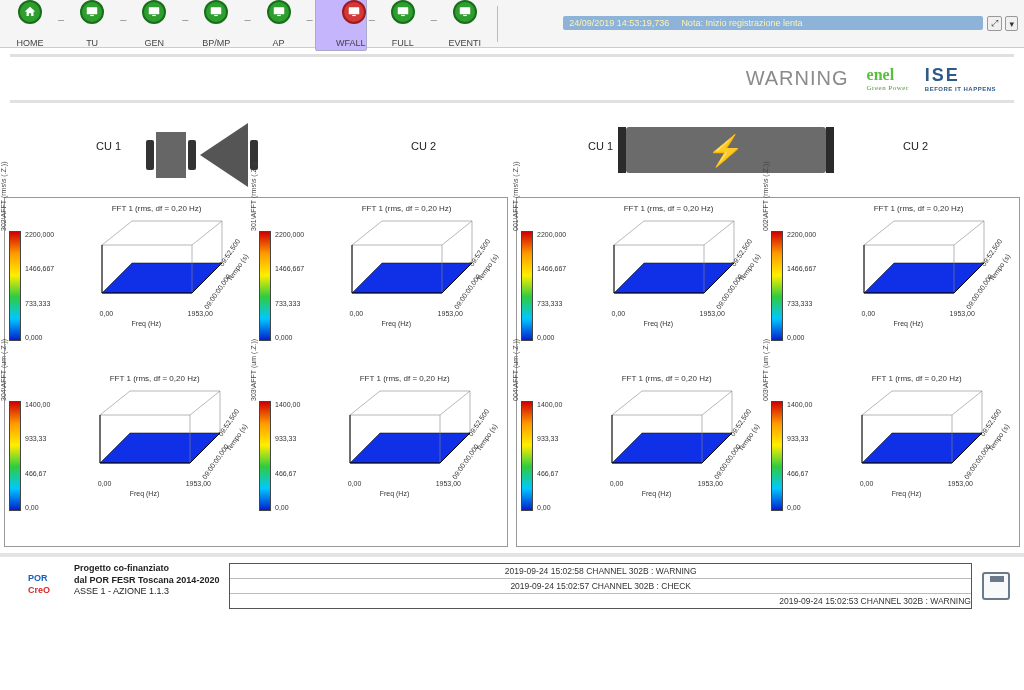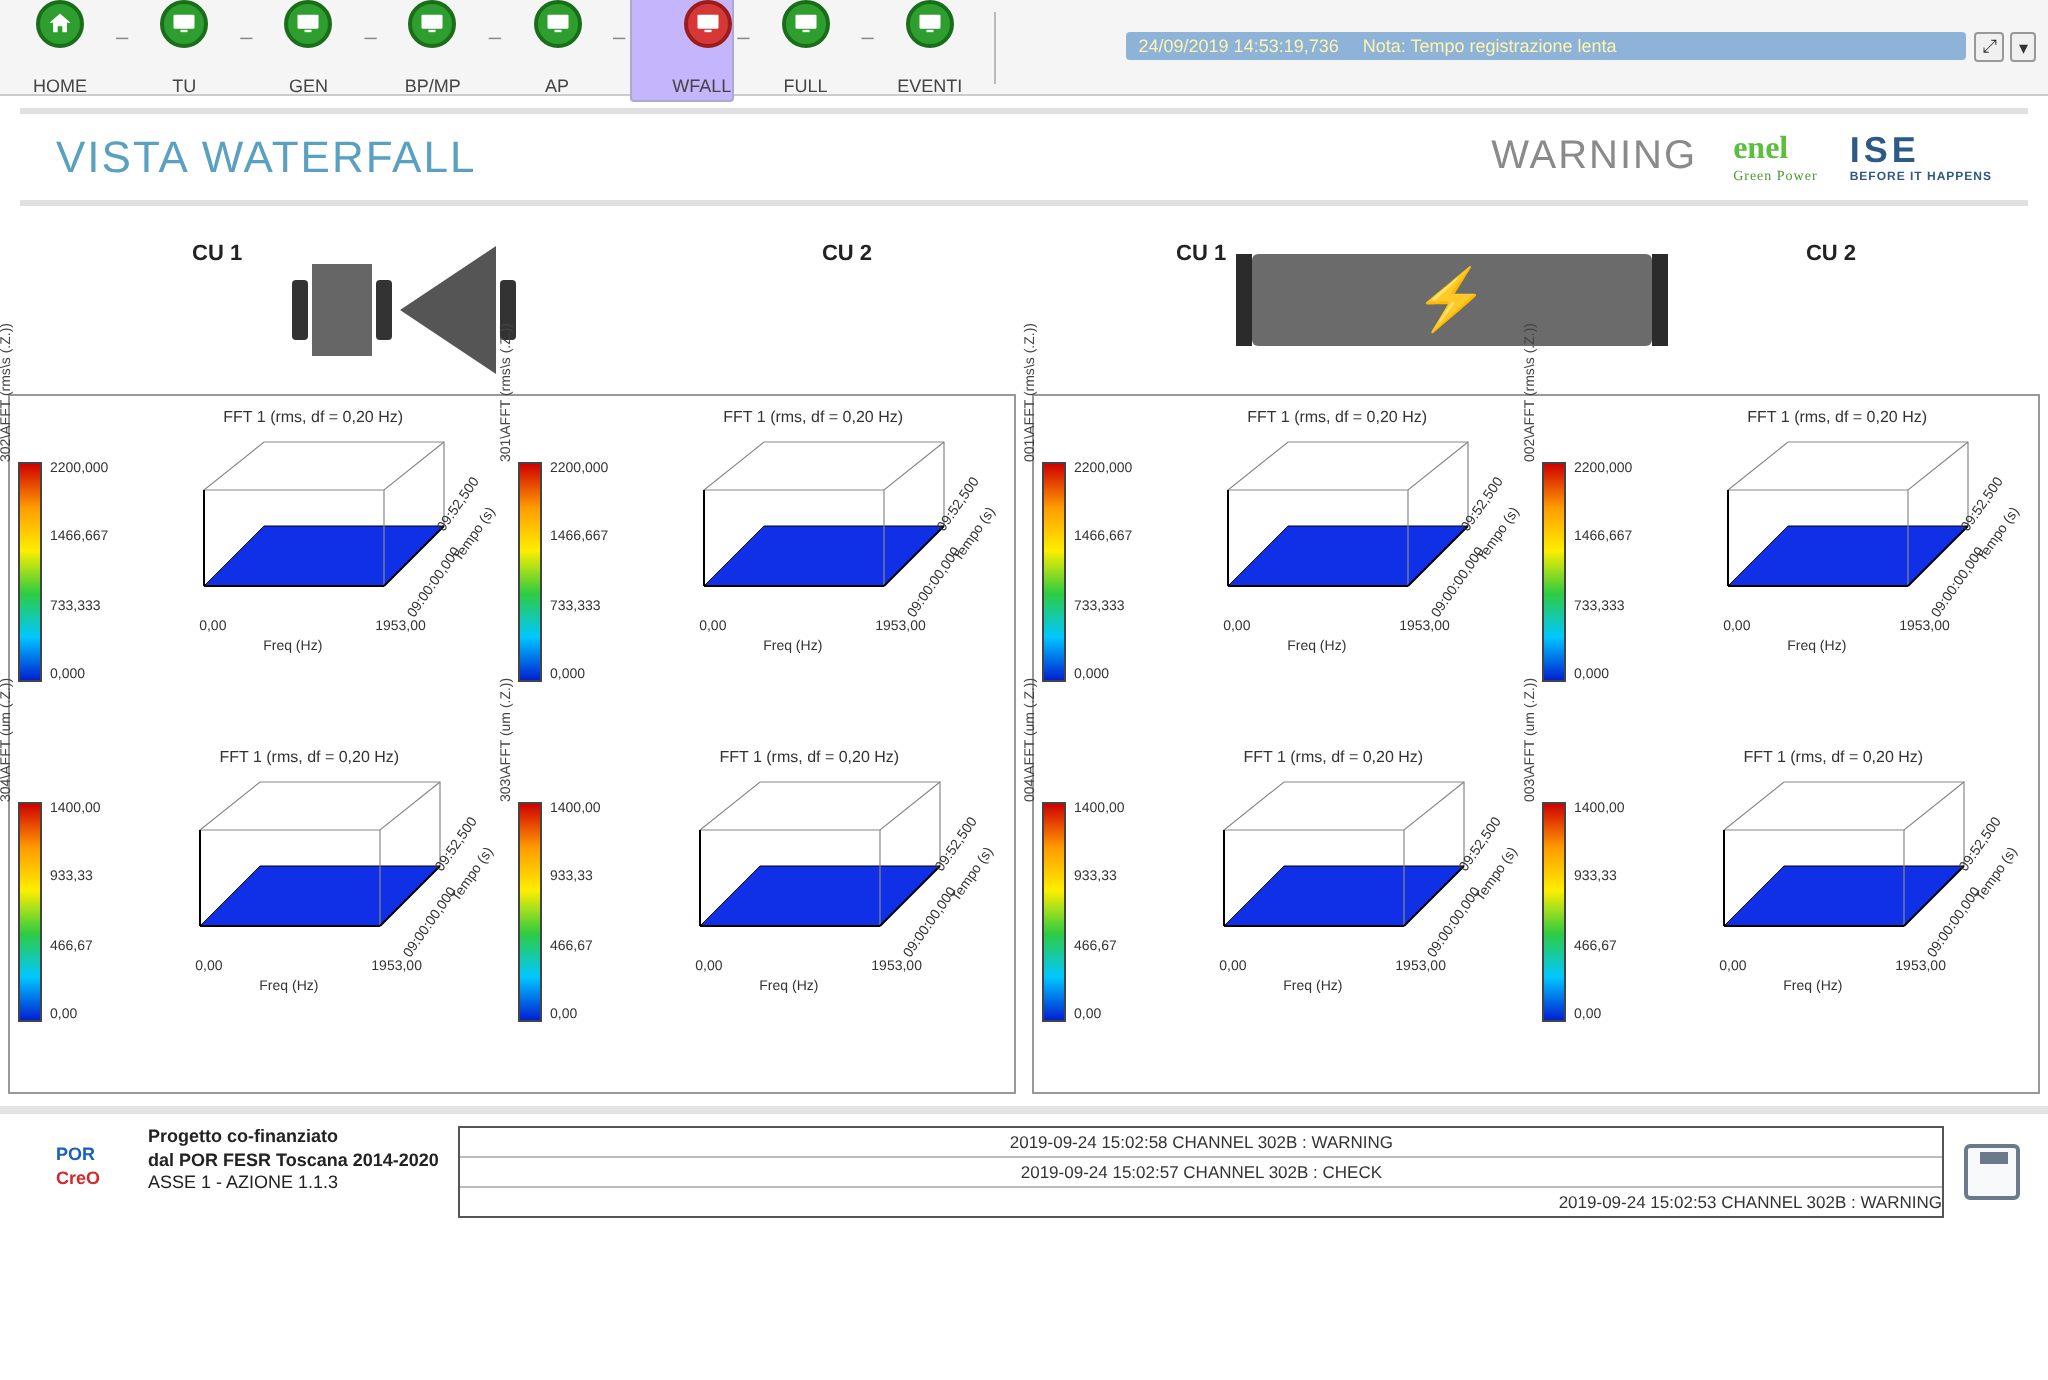--- a/index.html
+++ b/index.html
@@ -60,21 +60,21 @@
   .header-title { color: #5aa0c0; font-size: 22px; font-weight: 300; letter-spacing: 1px; }
   .header-brand { margin-left: auto; color: #8a8a8a; font-size: 20px; letter-spacing: 1px; margin-right: 18px; }
   .logo-enel { color: #5abf3c; font-weight: bold; font-size: 16px; margin-right: 16px; font-family: Liberation Serif, serif; }
   .logo-enel small { display:block; font-size:7px; color:#4a9a30; font-weight:normal; letter-spacing:0.5px;}
   .logo-ise { color: #2d5a87; font-weight: bold; font-size: 18px; letter-spacing: 2px; }
   .logo-ise small{display:block;font-size:6px;letter-spacing:0.5px;color:#2d5a87;}
 
   
   .diagrams { display: flex; justify-content: space-around; padding: 8px 20px 2px 20px; }
   .diag { position: relative; width: 420px; height: 80px; }
-  .cu-label { position: absolute; font-weight: bold; font-size: 11px; color: #222; top: 8px; }
+  .cu-label { position: absolute; font-weight: normal; font-size: 11px; color: #222; top: 27px; }
   .diag .cu1 { left: 40px; } .diag .cu2 { right: 40px; }
 
   
   .turbine {
     position: absolute; left: 90px; top: 10px; display: flex; align-items: center;
   }
   .shaft-end {
     width: 8px; height: 30px; background: #333; border-radius: 2px;
   }
   .block-cu {
@@ -244,31 +244,30 @@
             <rect x="9" y="17" width="6" height="2" fill="#fff"></rect>
           </svg>
         </div>
         <div class="label">EVENTI</div>
       </div>
     </div>
   <div class="tb-sep"></div>
   <div class="tb-right">
     <div class="status-bar">
       <span>24/09/2019 14:53:19,736</span>
-      <span>Nota: Tempo registrazione lenta</span>
+      <span>Nota: Inizio registrazione lenta</span>
     </div>
     <div style="display:flex;gap:3px;">
       <span class="small-ctrl">⤢</span>
       <span class="small-ctrl">▾</span>
     </div>
   </div>
 </div>
 
 <div class="header-band">
-  <div class="header-title">VISTA WATERFALL</div>
   <div class="header-brand">WARNING</div>
   <div class="logo-enel">
     <span>enel</span>
     <small>Green Power</small>
   </div>
   <div class="logo-ise">
     <span>ISE</span>
     <small>BEFORE IT HAPPENS</small>
   </div>
 </div>

